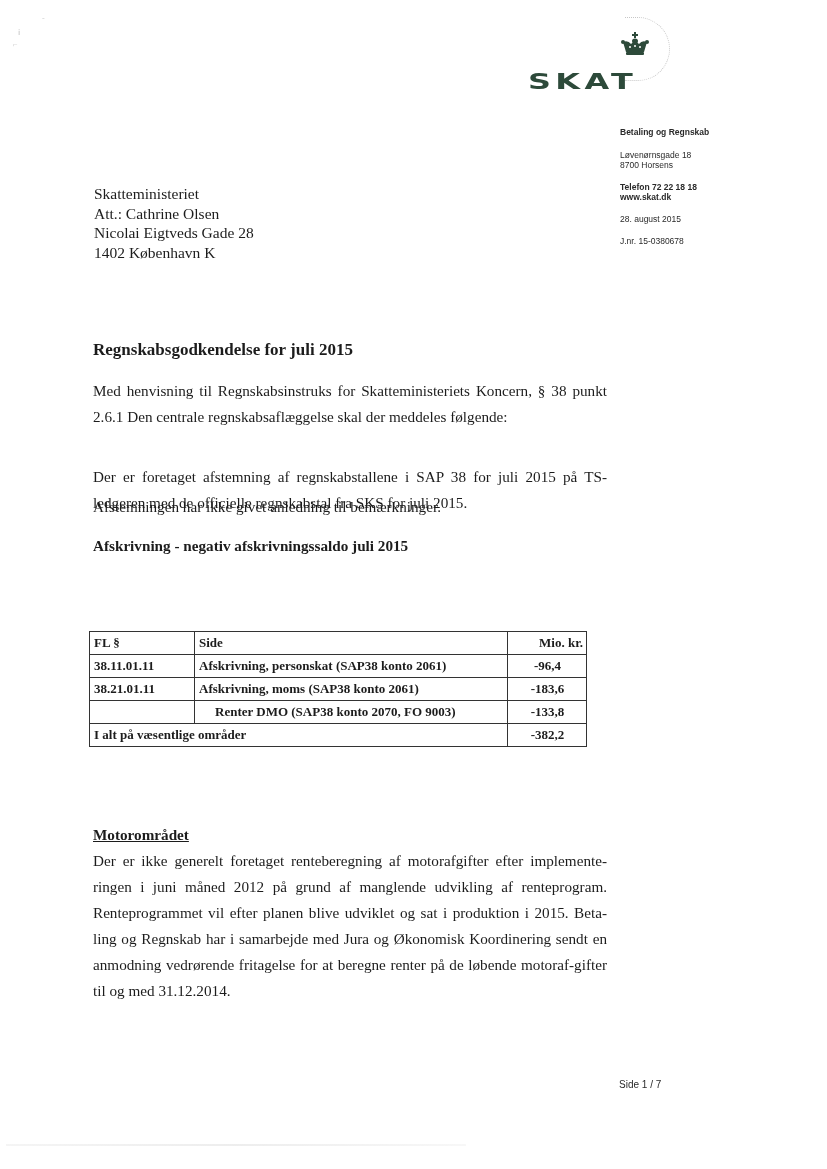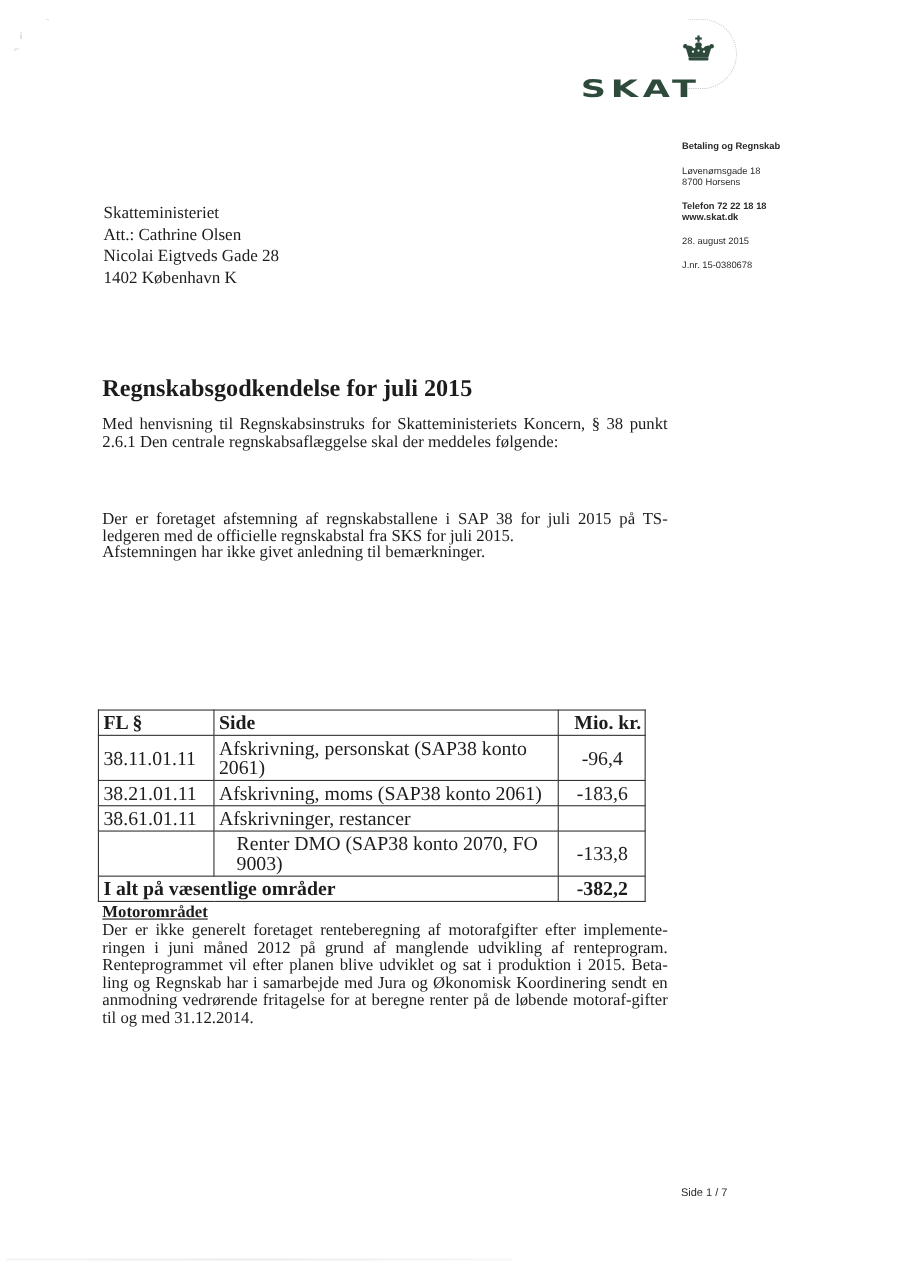--- a/index.html
+++ b/index.html
@@ -16,34 +16,34 @@
   
   .sender { position: absolute; left: 620px; top: 127px; font-size: 8.5px; line-height: 10px; color: #2a2a2a; }
   .sender .dept { font-weight: bold; margin-bottom: 13px; }
   .sender .addr { margin-bottom: 12px; }
   .sender .contact { font-weight: bold; margin-bottom: 12px; }
   .sender .date { margin-bottom: 12px; }
 
   
   .recipient { position: absolute; left: 94px; top: 184px; font-size: 15.5px; line-height: 19.5px; }
 
-  .title { position: absolute; left: 93px; top: 340px; font-size: 22px; font-weight: bold; }
+  .title { position: absolute; left: 93px; top: 340px; font-size: 17px; font-weight: bold; }
 
-  .para { position: absolute; left: 93px; width: 514px; font-size: 15.2px; line-height: 16px; text-align: justify; }
+  .para { position: absolute; left: 93px; width: 514px; font-size: 15.2px; line-height: 26px; text-align: justify; }
   .para.p1 { top: 378px; }
   .para.p2 { top: 416px; margin-top: 48px; }
   .para.p3 { top: 494px; }
   .section-head { font-weight: bold; }
   .sec1 { top: 533px; }
   .sec2 { top: 822px; }
   .u { text-decoration: underline; }
 
   
-  table.fl { position: absolute; left: 89px; top: 645px; border-collapse: collapse; font-size: 18px; line-height: 18px; }
-  table.fl td, table.fl th { border: 1px solid #333; padding: 2px 3px 2px 4px; height: 18px; }
+  table.fl { position: absolute; left: 89px; top: 631px; border-collapse: collapse; font-size: 13px; line-height: 18px; }
+  table.fl td, table.fl th { border: 1px solid #333; padding: 2px 3px 2px 4px; height: 18px; font-weight: bold; }
   table.fl th { font-weight: bold; text-align: left; }
   table.fl .c1 { width: 97px; }
   table.fl .c2 { width: 289px; }
   table.fl .c3 { width: 71px; text-align: center; }
   table.fl .indent { padding-left: 20px; }
   table.fl tr.total td { font-weight: bold; }
   table.fl { border: 1.5px solid #222; }
 
   .page-num { position: absolute; left: 619px; top: 1079px; font-size: 10px; color: #2a2a2a; }
 
@@ -95,43 +95,39 @@
   <div>1402 København K</div>
 </div>
 
 <div class="title serif">Regnskabsgodkendelse for juli 2015</div>
 
 <div class="para p1 serif">Med henvisning til Regnskabsinstruks for Skatteministeriets Koncern, § 38 punkt 2.6.1 Den centrale regnskabsaflæggelse skal der meddeles følgende:</div>
 <div class="para p2 serif">Der er foretaget afstemning af regnskabstallene i SAP 38 for juli 2015 på TS-ledgeren med de officielle regnskabstal fra SKS for juli 2015.</div>
 <div class="para p3 serif">Afstemningen har ikke givet anledning til bemærkninger.</div>
 
 <div class="para sec1 serif">
+  <div class="section-head">Afskrivning - negativ afskrivningssaldo juli 2015</div>
 </div>
 
 <table class="fl serif">
   <tbody>
       <tr>
     <th class="c1">FL §</th>
     <th class="c2">Side</th>
     <th class="c3" style="text-align:right">Mio. kr.</th>
   </tr>
   <tr>
     <td class="c1">38.11.01.11</td>
     <td class="c2">Afskrivning, personskat (SAP38 konto 2061)</td>
     <td class="c3">-96,4</td>
   </tr>
   <tr>
     <td class="c1">38.21.01.11</td>
     <td class="c2">Afskrivning, moms (SAP38 konto 2061)</td>
     <td class="c3">-183,6</td>
-  </tr>
-  <tr>
-    <td class="c1">38.61.01.11</td>
-    <td class="c2">Afskrivninger, restancer</td>
-    <td class="c3"></td>
   </tr>
   <tr>
     <td class="c1"></td>
     <td class="c2 indent">Renter DMO (SAP38 konto 2070, FO 9003)</td>
     <td class="c3">-133,8</td>
   </tr>
   <tr class="total">
     <td colspan="2">I alt på væsentlige områder</td>
     <td class="c3">-382,2</td>
   </tr>

